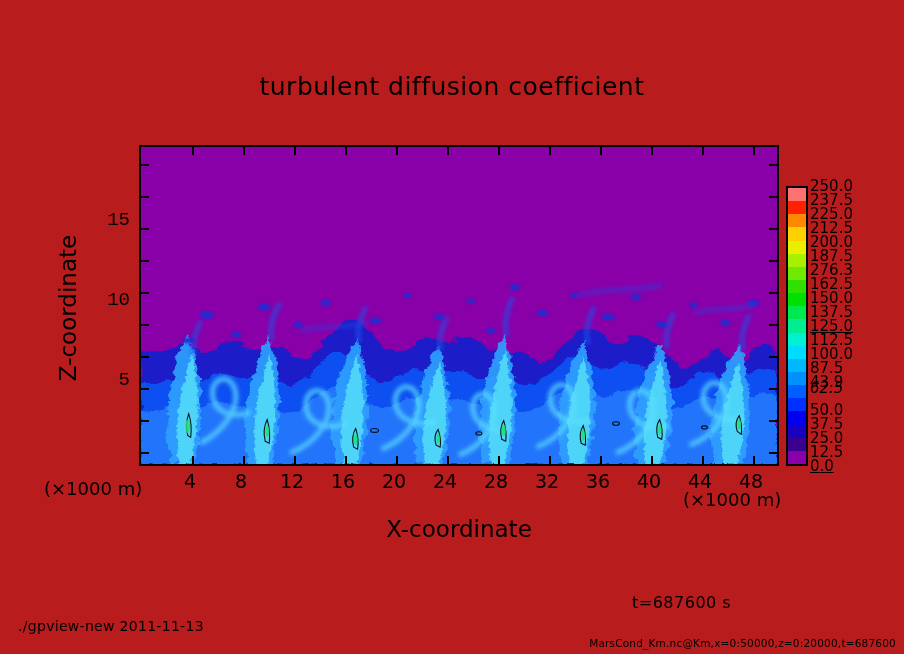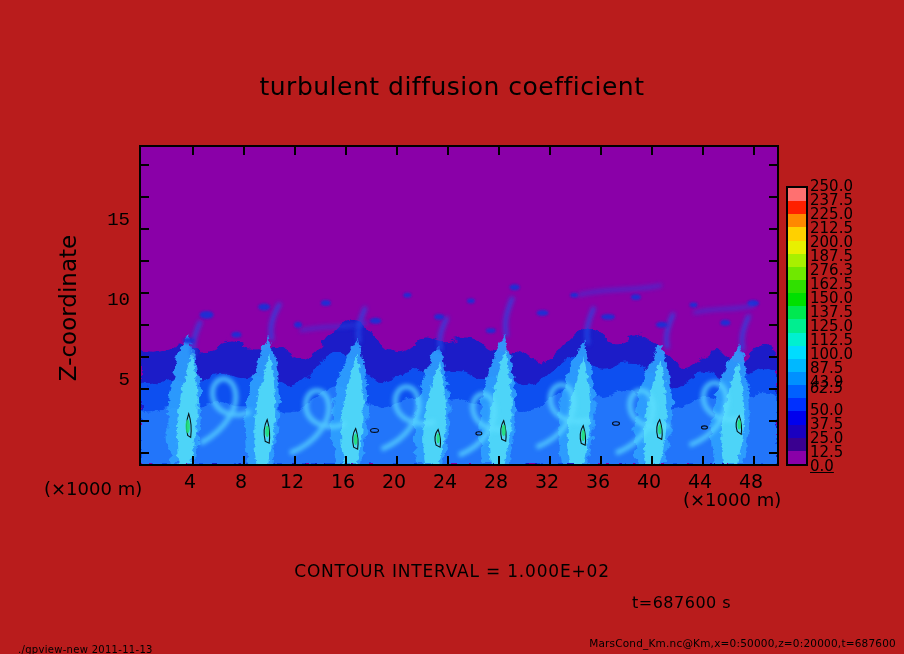--- a/index.html
+++ b/index.html
@@ -79,21 +79,21 @@
     text-align: center; font-size: 17px; color: #000;
     letter-spacing: 0.8px;
   }
   #time-label {
     left: 632px; top: 593px; font-size: 16px; color: #000;
     letter-spacing: 0.5px;
   }
 
   
   #footer-left {
-    left: 18px; top: 644px; font-size: 10px; color: #000;
+    left: 18px; top: 618px; font-size: 14px; color: #000;
     letter-spacing: 0.3px;
   }
   #footer-right {
     right: 8px; top: 637px; font-size: 10.5px; color: #000;
     letter-spacing: 0.2px;
   }
 
   
   #colorbar-wrap {
     left: 786px; top: 186px;
@@ -388,20 +388,21 @@
   <div class="abs xlabel-text" style="left:547px; top:470px">32</div>
   <div class="abs xlabel-text" style="left:598px; top:470px">36</div>
   <div class="abs xlabel-text" style="left:649px; top:470px">40</div>
   <div class="abs xlabel-text" style="left:700px; top:470px">44</div>
   <div class="abs xlabel-text" style="left:751px; top:470px">48</div>
 
   <div class="abs ylabel-text" style="left:80px; top:369px">5</div>
   <div class="abs ylabel-text" style="left:80px; top:289px">10</div>
   <div class="abs ylabel-text" style="left:80px; top:209px">15</div>
 
+  <div class="abs" id="x-axis-title">X-coordinate</div>
   <div class="abs" id="y-axis-title">Z-coordinate</div>
   <div class="abs" id="unit-left">(×1000 m)</div>
   <div class="abs" id="unit-right">(×1000 m)</div>
 
   <div class="abs" id="colorbar-wrap">
       <div class="cb-band" style="background: rgb(138, 0, 168);"></div>
       <div class="cb-band" style="background: rgb(58, 0, 144);"></div>
       <div class="cb-band" style="background: rgb(26, 0, 192);"></div>
       <div class="cb-band" style="background: rgb(0, 0, 238);"></div>
       <div class="cb-band" style="background: rgb(0, 48, 255);"></div>
@@ -426,32 +427,31 @@
       <div class="cb-label" style="top: 1px;">250.0</div>
       <div class="cb-label" style="top: 15px;">237.5</div>
       <div class="cb-label" style="top: 29px;">225.0</div>
       <div class="cb-label" style="top: 43px;">212.5</div>
       <div class="cb-label" style="top: 57px;">200.0</div>
       <div class="cb-label" style="top: 71px;">187.5</div>
       <div class="cb-label" style="top: 85px;">276.3</div>
       <div class="cb-label" style="top: 99px;">162.5</div>
       <div class="cb-label" style="top: 113px;">150.0</div>
       <div class="cb-label" style="top: 127px;">137.5</div>
-      <div class="cb-label" style="top: 141px;">125.0</div>
+      <div class="cb-label" style="top: 141px; text-decoration: underline;">125.0</div>
       <div class="cb-label" style="top: 155px;">112.5</div>
       <div class="cb-label" style="top: 169px;">100.0</div>
       <div class="cb-label" style="top: 183px;">87.5</div>
       <div class="cb-label" style="top: 197px;">43.9</div>
       <div class="cb-label" style="top: 203px; font-style: italic;">62.5</div>
       <div class="cb-label" style="top: 225px;">50.0</div>
       <div class="cb-label" style="top: 239px;">37.5</div>
       <div class="cb-label" style="top: 253px;">25.0</div>
       <div class="cb-label" style="top: 267px;">12.5</div>
       <div class="cb-label" style="top: 281px; text-decoration: underline;">0.0</div>
     </div>
 
-  <div class="abs" id="contour-info">CONTOUR INTERVAL = 1.000E+02</div>
   <div class="abs" id="time-label">t=687600 s</div>
 
   <div class="abs" id="footer-left">./gpview-new  2011-11-13</div>
   <div class="abs" id="footer-right">MarsCond_Km.nc@Km,x=0:50000,z=0:20000,t=687600</div>
 
 </div>
 
 </body></html>

